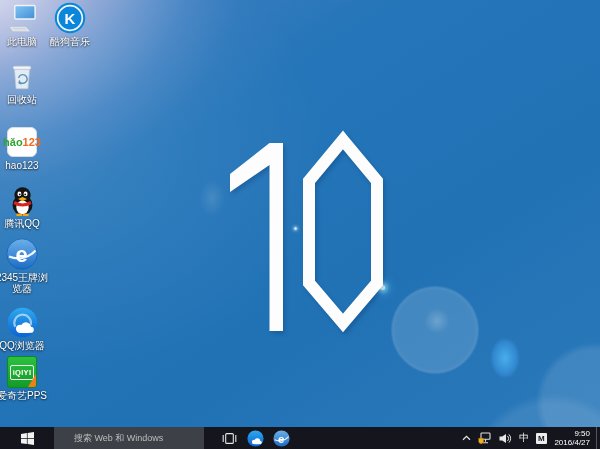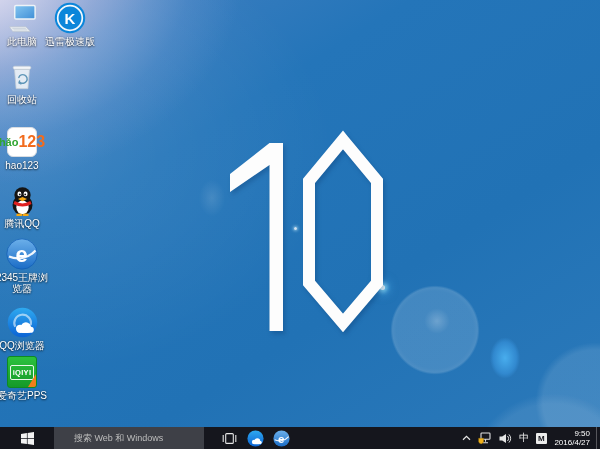--- a/index.html
+++ b/index.html
@@ -31,21 +31,21 @@
   #logo10{position:absolute;left:0;top:0;pointer-events:none;
     filter:drop-shadow(2px 3px 2px rgba(0,40,90,.25));}
   
   .dicon{position:absolute;width:60px;display:flex;flex-direction:column;align-items:center;cursor:default;}
   .ibox{width:32px;height:32px;display:flex;align-items:center;justify-content:center;}
   .ilabel{margin-top:2px;font-size:10px;line-height:11px;color:#fff;text-align:center;max-width:56px;
     text-shadow:0 1px 2px rgba(0,0,0,.65), 0 0 2px rgba(0,0,0,.4);}
   .hao{width:30px;height:30px;background:#fff;border:1px solid #d9dde2;border-radius:6px;
     display:flex;flex-direction:row;align-items:center;justify-content:center;line-height:12px;}
   .hao1{color:#2fa52f;font-weight:bold;font-size:11px;}
-  .hao2{color:#f26c1e;font-weight:bold;font-size:16px;}
+  .hao2{color:#f26c1e;font-weight:bold;font-size:11px;}
   .iqy{position:relative;width:30px;height:32px;border-radius:3px;overflow:hidden;
     background:linear-gradient(180deg,#2cc13e,#159a29);border:1px solid #0e8a22;
     display:flex;align-items:center;justify-content:center;}
   .iqy-text{color:#fff;font-weight:bold;font-size:7.5px;letter-spacing:.3px;border:1px solid rgba(255,255,255,.9);
     padding:2px 2px;border-radius:2px;}
   .iqy-corner{position:absolute;right:0;bottom:0;width:8px;height:13px;background:#ef7f1a;
     clip-path:polygon(100% 0,100% 100%,0 100%);}
   
   #taskbar{position:absolute;left:0;bottom:0;width:600px;height:22px;background:#15161d;
     display:flex;align-items:center;color:#e6e6e6;}
@@ -97,21 +97,21 @@
     </div>
 
     <div class="dicon" style="left:40px;top:2px">
       <div class="ibox">
         <svg width="32" height="32" viewBox="0 0 32 32">
           <circle cx="16" cy="16" r="15.2" fill="#0b86da"></circle>
           <circle cx="16" cy="16" r="12.3" fill="none" stroke="rgba(255,255,255,.95)" stroke-width="1.7"></circle>
           <text x="16" y="21.5" text-anchor="middle" font-size="15" font-weight="bold" fill="#ffffff">K</text>
         </svg>
       </div>
-      <div class="ilabel">迅雷极速版</div>
+      <div class="ilabel">酷狗音乐</div>
     </div>
 
     <div class="dicon" style="left:-8px;top:60px">
       <div class="ibox">
         <svg width="30" height="32" viewBox="0 0 32 32">
           <path d="M8 9 L24 9 L22.3 29.5 L9.7 29.5 Z" fill="rgba(236,241,246,.92)" stroke="#c2cbd4" stroke-width="0.8"></path>
           <rect x="6.5" y="5.5" width="19" height="3.4" rx="1.7" fill="#f2f5f8" stroke="#c2cbd4" stroke-width="0.7"></rect>
           <path d="M12.6 17.5 a4.6 4.6 0 1 1 1.6 5.4 M14.8 24.4 l-2 -1 l0.6 -2.2" fill="none" stroke="#5f96b8" stroke-width="1.5" stroke-linecap="round"></path>
         </svg>
       </div>

